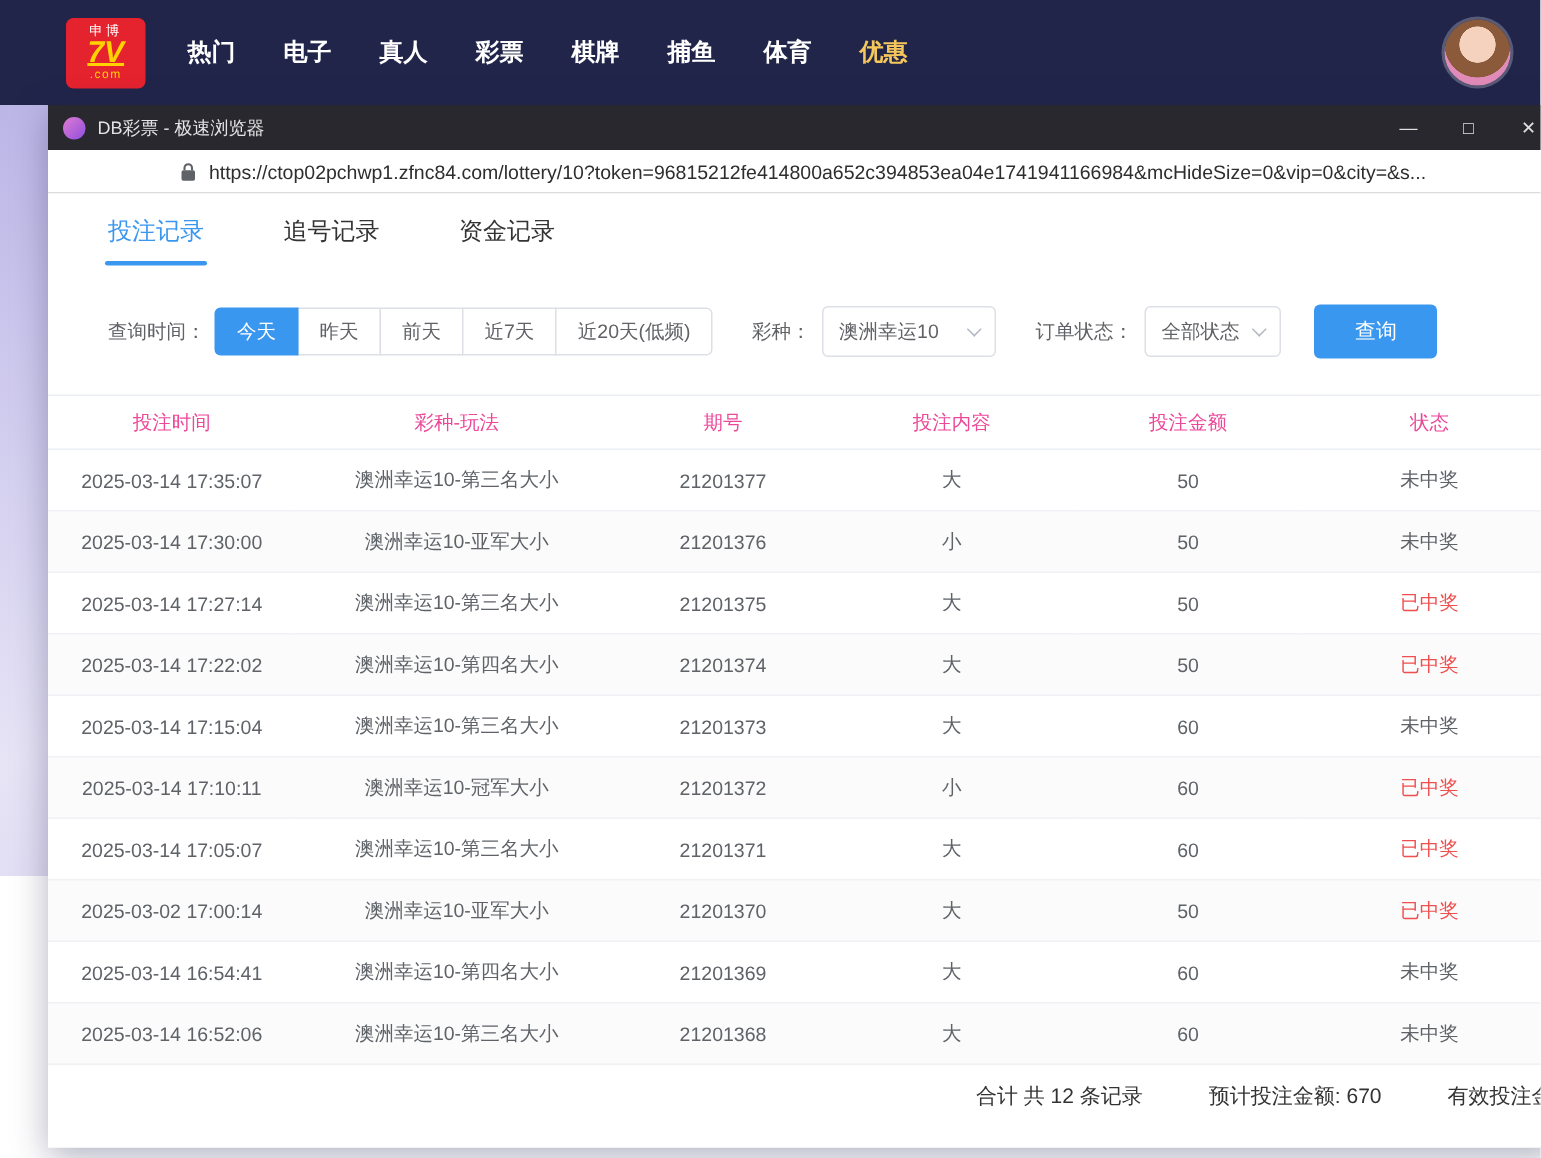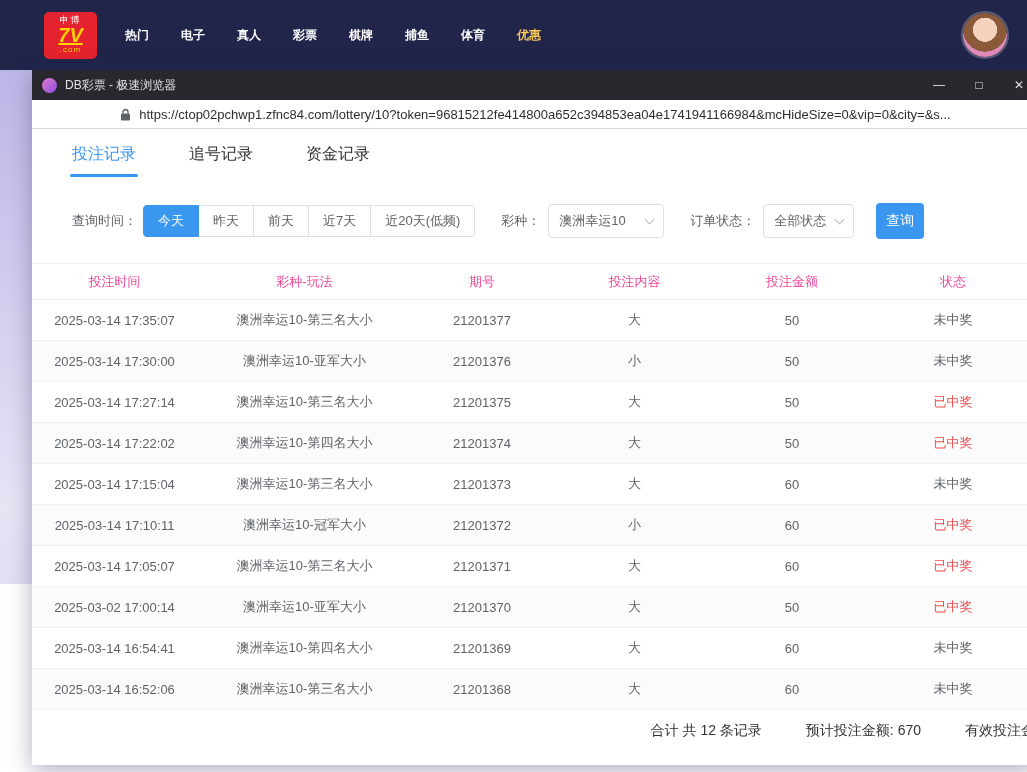--- a/index.html
+++ b/index.html
@@ -20,21 +20,21 @@
   }
   .logo {
     width:53px; height:47px; margin-left:44px; background:#e5232e; border-radius:5px;
     display:flex; flex-direction:column; align-items:center; justify-content:center;
     line-height:1.05; cursor:pointer; flex-shrink:0;
   }
   .logo-top { font-size:9px; color:#ffffff; letter-spacing:2px; }
   .logo-main { font-size:20px; font-weight:bold; font-style:italic; color:#ffd200;text-decoration:underline; }
   .logo-com { font-size:8px; color:#ffd200; letter-spacing:1px; }
   .nav { display:flex; margin-left:12px; }
-  .nav-item { padding:0 16px; color:#fff; font-size:12px; font-weight:bold; cursor:pointer; white-space:nowrap; }
+  .nav-item { padding:0 16px; color:#fff; font-size:16px; font-weight:bold; cursor:pointer; white-space:nowrap; }
   .avatar {
     position:absolute; right:20px; top:13px; width:44px; height:44px; border-radius:50%;
     background:radial-gradient(circle at 50% 38%, #f4d2bd 0 34%, #8a5a3b 35% 62%, #e08bb8 63% 100%);
     box-shadow:0 0 0 2px rgba(255,255,255,.25); cursor:pointer;
   }
   
   .window {
     position:absolute; left:32px; top:70px; width:1007px; height:695px;
     background:#fff; box-shadow:0 6px 22px rgba(35,35,80,.35);
   }
@@ -64,21 +64,21 @@
   .tbtn:last-child { border-radius:0 4px 4px 0; }
   .tbtn.active { background:var(--accent); border-color:var(--accent); color:#fff; position:relative; z-index:1; }
   .select {
     display:flex; align-items:center; justify-content:space-between; height:34px;
     border:1px solid #dcdfe6; border-radius:4px; padding:0 10px; margin-left:8px;
     min-width:116px; color:#606266; cursor:pointer; background:#fff; white-space:nowrap;
   }
   .select.small { min-width:90px; }
   .chev { width:7px; height:7px; border-right:1.5px solid #b4b9c2; border-bottom:1.5px solid #b4b9c2; transform:rotate(45deg); margin-left:10px; margin-top:-4px; flex-shrink:0; }
   .query-btn {
-    margin-left:22px; height:36px; padding:0 10px; background:var(--accent); border:none;
+    margin-left:22px; height:36px; padding:0 27px; background:var(--accent); border:none;
     border-radius:4px; color:#fff; font-size:14px; cursor:pointer; font-family:inherit;
   }
   .records { width:100%; border-collapse:collapse; margin-top:24px; table-layout:fixed; }
   .records th {
     height:36px; font-weight:normal; color:#ec4899; font-size:13px; text-align:center;
     border-top:1px solid #ebeef5; border-bottom:1px solid #ebeef5;
   }
   .records td { height:41px; text-align:center; color:#5f6368; font-size:13px; border-bottom:1px solid #f0f0f5; }
   .records tbody tr:nth-child(even) { background:rgba(0,0,0,0.015); }
   .records td.win { color:var(--win-red); }

